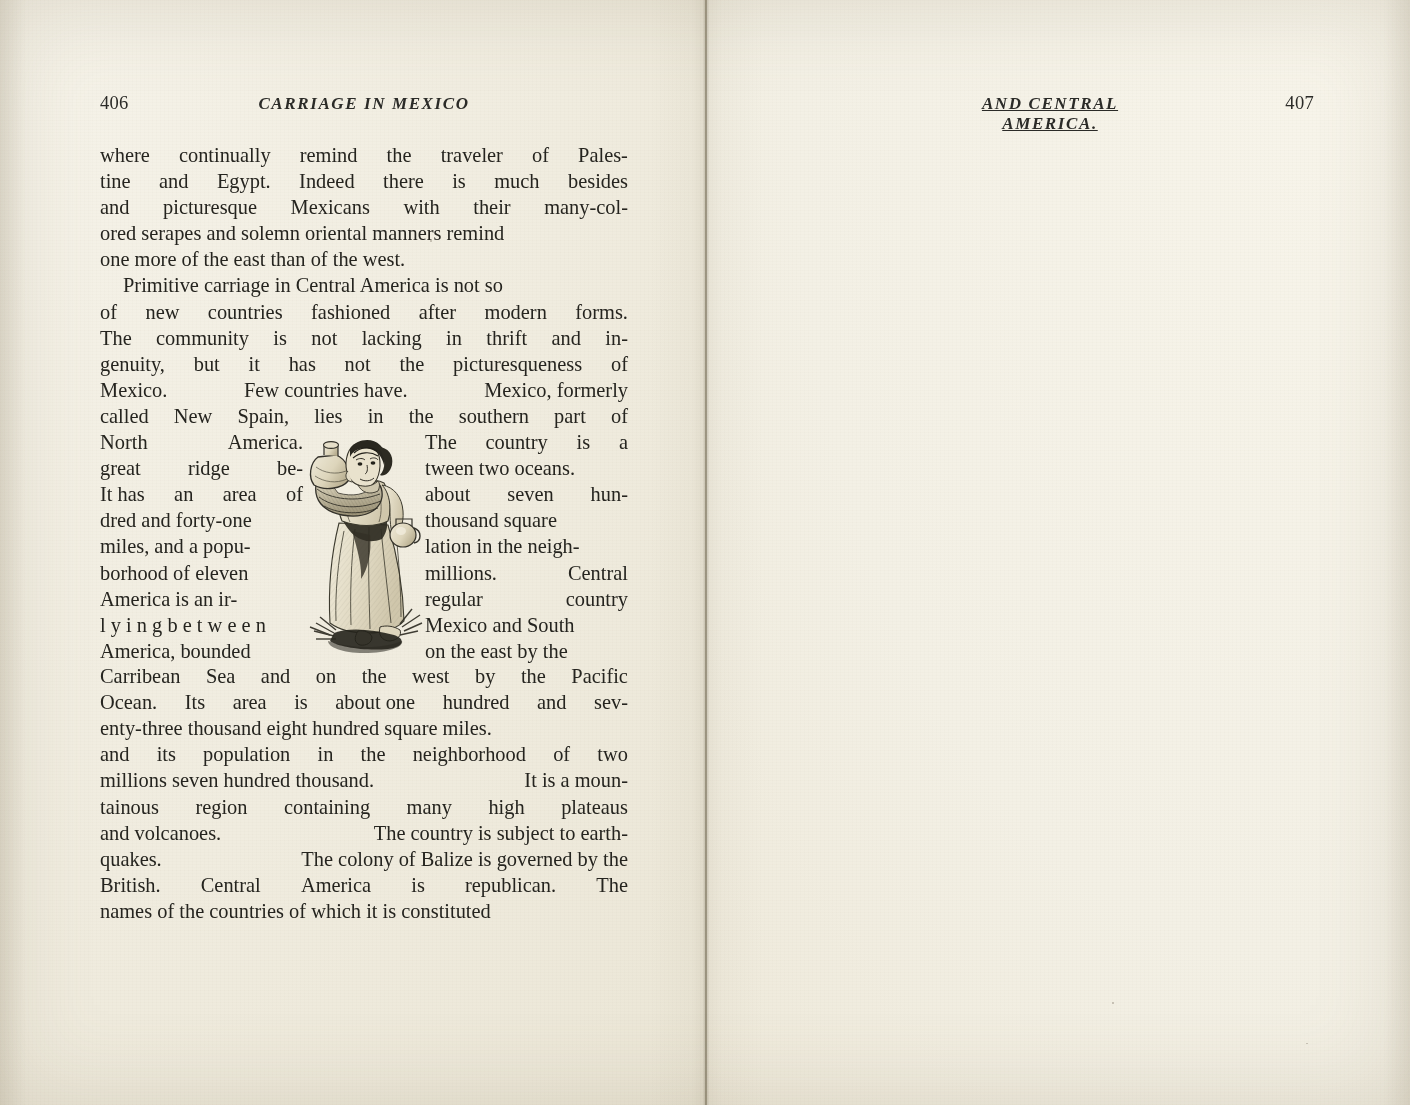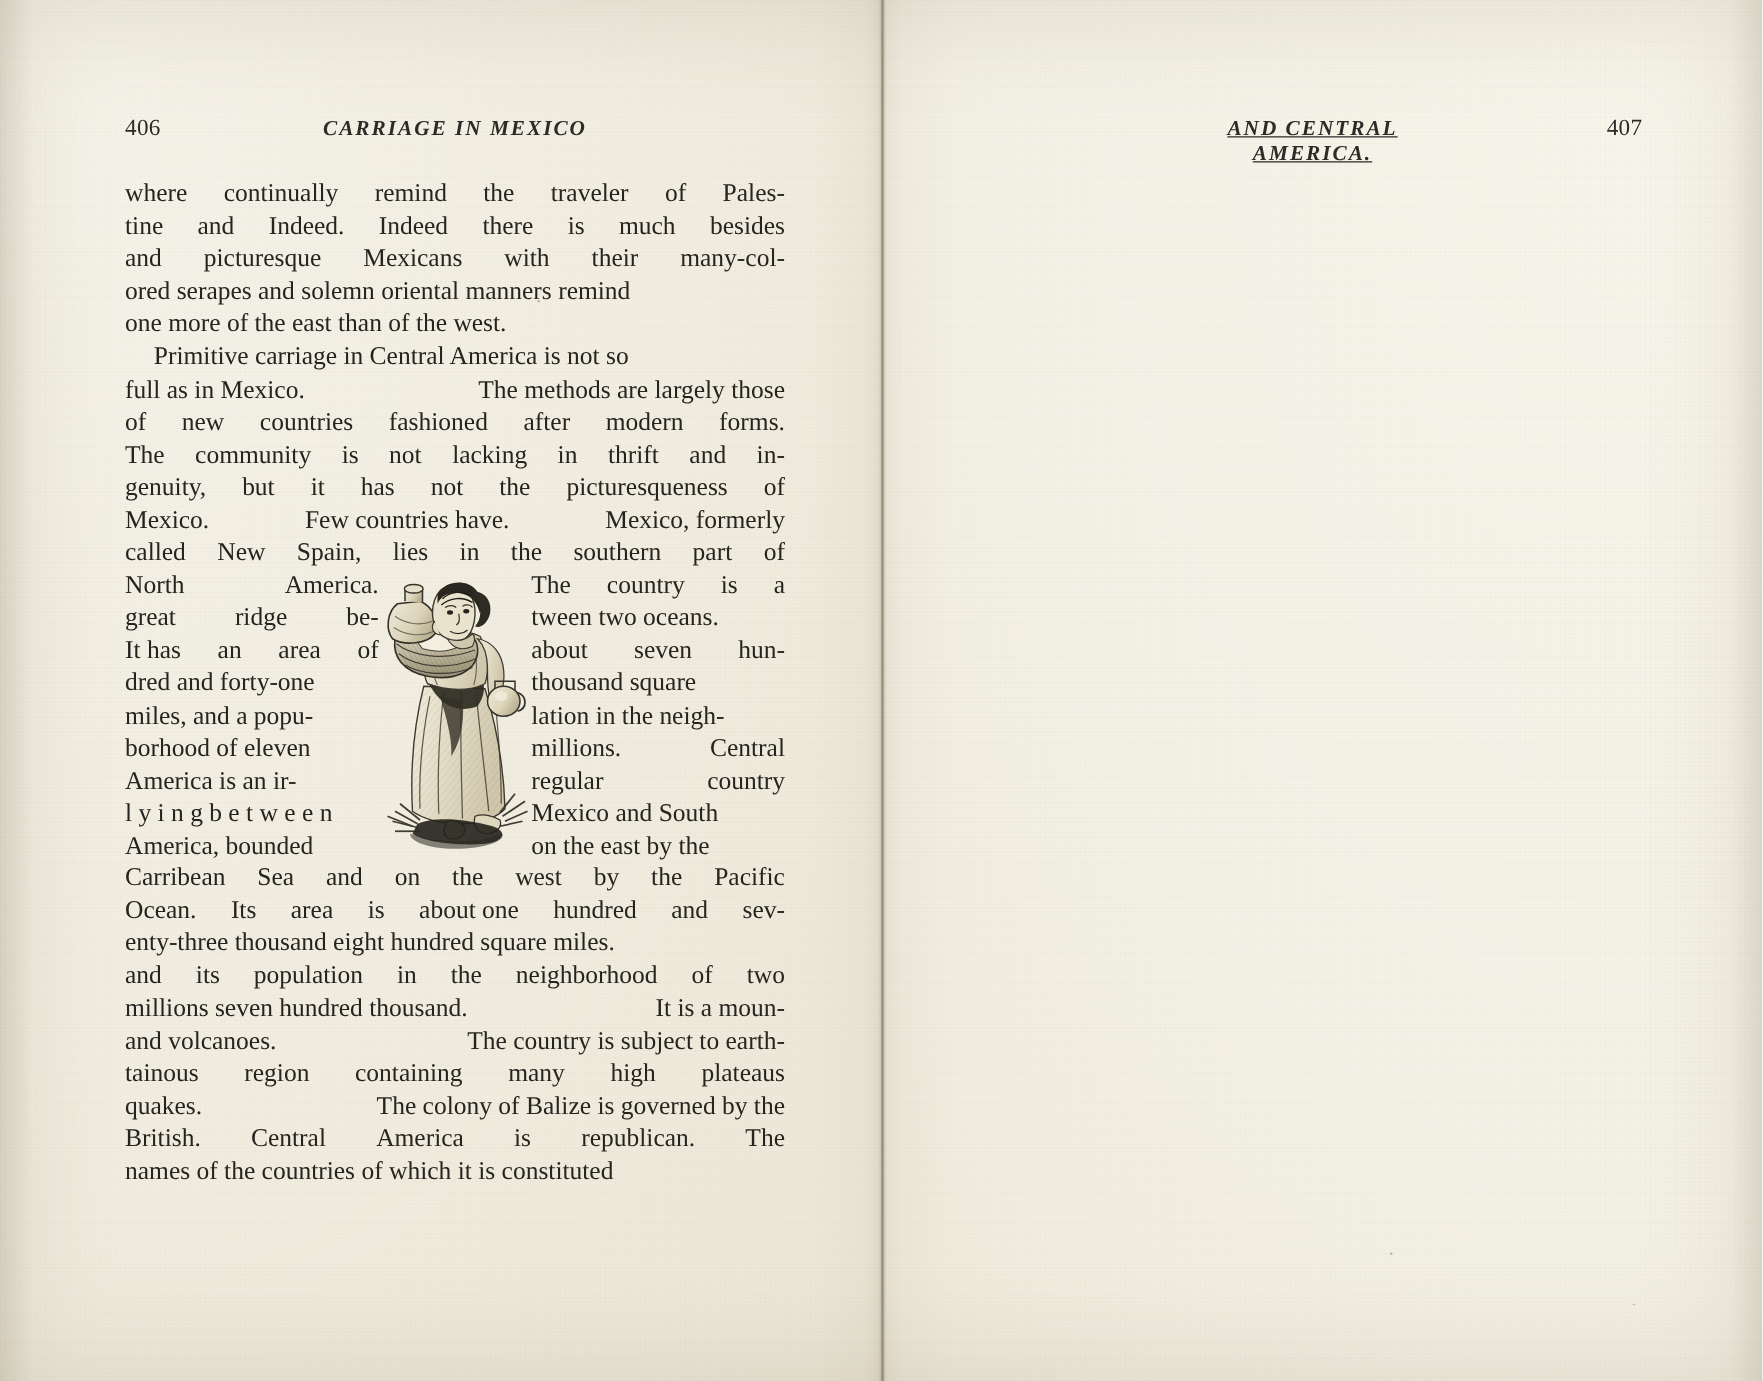--- a/index.html
+++ b/index.html
@@ -203,44 +203,40 @@
             <span>continually</span>
             <span>remind</span>
             <span>the</span>
             <span>traveler</span>
             <span>of</span>
             <span>Pales-</span>
           </span>
           <span class="ln just">
             <span>tine</span>
             <span>and</span>
-            <span>Indeed.</span>
+            <span>Egypt.</span>
             <span>Indeed</span>
             <span>there</span>
             <span>is</span>
             <span>much</span>
             <span>besides</span>
           </span>
           <span class="ln just">
             <span>and</span>
             <span>picturesque</span>
             <span>Mexicans</span>
             <span>with</span>
             <span>their</span>
             <span>many-col-</span>
           </span>
           <span class="ln">ored serapes and solemn oriental manners remind</span>
           <span class="ln">one more of  the east than of the west.</span>
         </div>
       <div class="lines" id="L-p2a">
           <span class="ln ln-ind">Primitive carriage in Central America is not so</span>
-          <span class="ln just">
-            <span>full as in Mexico.</span>
-            <span>The methods are largely those</span>
-          </span>
           <span class="ln just">
             <span>of</span>
             <span>new</span>
             <span>countries</span>
             <span>fashioned</span>
             <span>after</span>
             <span>modern</span>
             <span>forms.</span>
           </span>
           <span class="ln just">
@@ -486,32 +482,32 @@
             <span>the</span>
             <span>neighborhood</span>
             <span>of</span>
             <span>two</span>
           </span>
           <span class="ln just">
             <span>millions seven hundred thousand.</span>
             <span>It is a moun-</span>
           </span>
           <span class="ln just">
-            <span>and volcanoes.</span>
-            <span>The country is subject to earth-</span>
-          </span>
-          <span class="ln just">
             <span>tainous</span>
             <span>region</span>
             <span>containing</span>
             <span>many</span>
             <span>high</span>
             <span>plateaus</span>
           </span>
           <span class="ln just">
+            <span>and volcanoes.</span>
+            <span>The country is subject to earth-</span>
+          </span>
+          <span class="ln just">
             <span>quakes.</span>
             <span>The colony of Balize is governed by the</span>
           </span>
           <span class="ln just">
             <span>British.</span>
             <span>Central</span>
             <span>America</span>
             <span>is</span>
             <span>republican.</span>
             <span>The</span>

